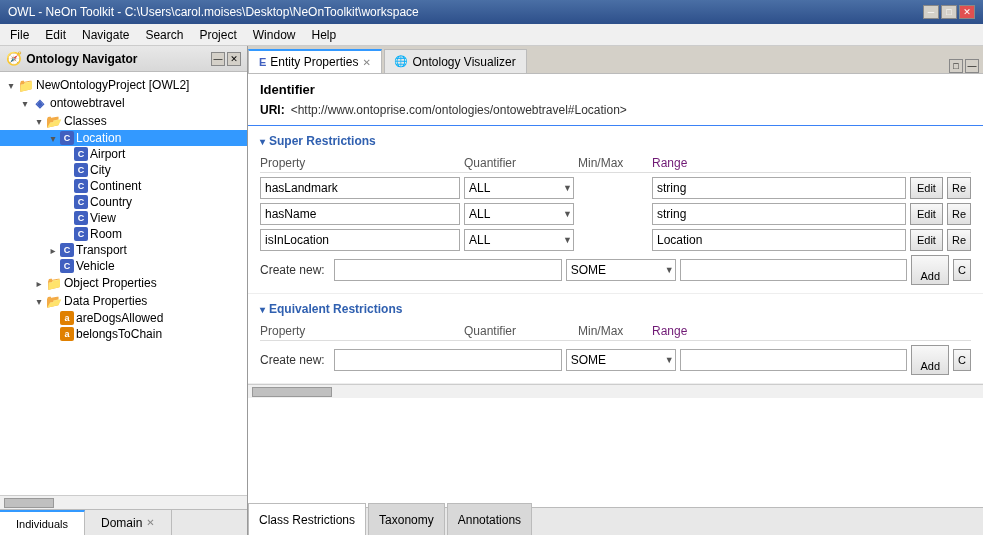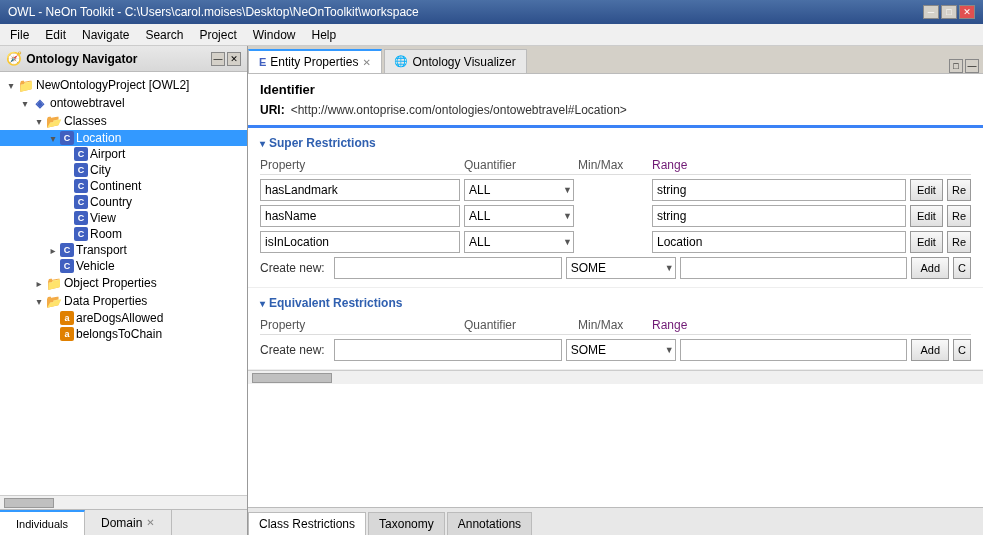--- a/index.html
+++ b/index.html
@@ -199,21 +199,21 @@
       flex: 1;
       background: white;
       overflow: hidden;
       display: flex;
       flex-direction: column;
     }
 
     
     .identifier-section {
       padding: 8px 12px;
-      border-bottom: 3px solid #3b82f6;
+      border-bottom: 1px solid #3b82f6;
     }
     .identifier-title {
       font-size: 13px;
       font-weight: bold;
       margin-bottom: 6px;
     }
     .uri-row {
       display: flex;
       align-items: center;
       gap: 6px;
@@ -308,21 +308,21 @@
     .btn-re {
       height: 22px;
       padding: 0 4px;
       border: 1px solid #999;
       background: linear-gradient(to bottom, #f8f8f8, #e0e0e0);
       cursor: pointer;
       font-size: 11px;
     }
     .btn-add {
       height: 22px;
-      padding: 4px 8px;
+      padding: 14px 8px;
       border: 1px solid #999;
       background: linear-gradient(to bottom, #f8f8f8, #e0e0e0);
       cursor: pointer;
       font-size: 11px;
     }
     .create-new-row {
       display: flex;
       align-items: center;
       gap: 4px;
       margin-top: 4px;
@@ -338,21 +338,21 @@
       align-items: flex-end;
     }
     .content-tab {
       padding: 3px 10px;
       cursor: pointer;
       font-size: 12px;
       border: 1px solid #bbb;
       border-bottom: none;
       background: #d8d8d8;
       margin-right: 2px;
-      height: 23px;
+      height: 32px;
       display: flex;
       align-items: center;
     }
     .content-tab.active {
       background: white;
     }
 
     
     .scrollable-content::-webkit-scrollbar { width: 14px; }
     .scrollable-content::-webkit-scrollbar-track { background: #f0f0f0; border-left: 1px solid #ccc; }

